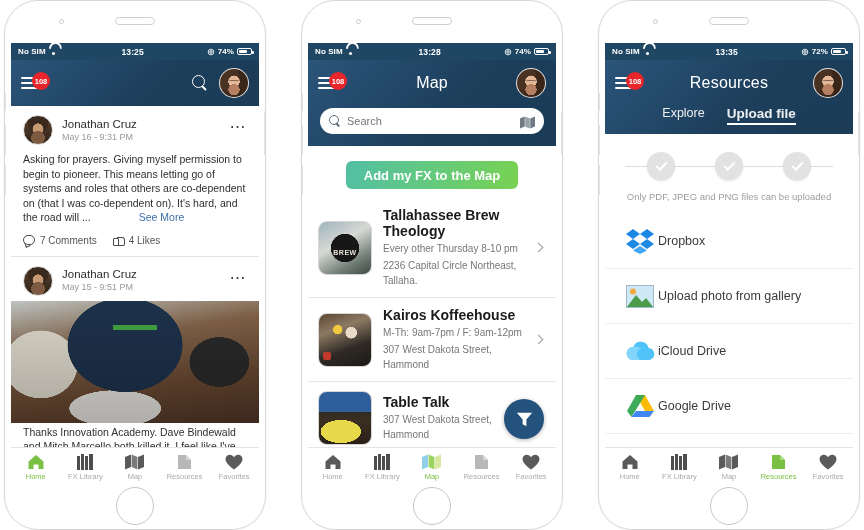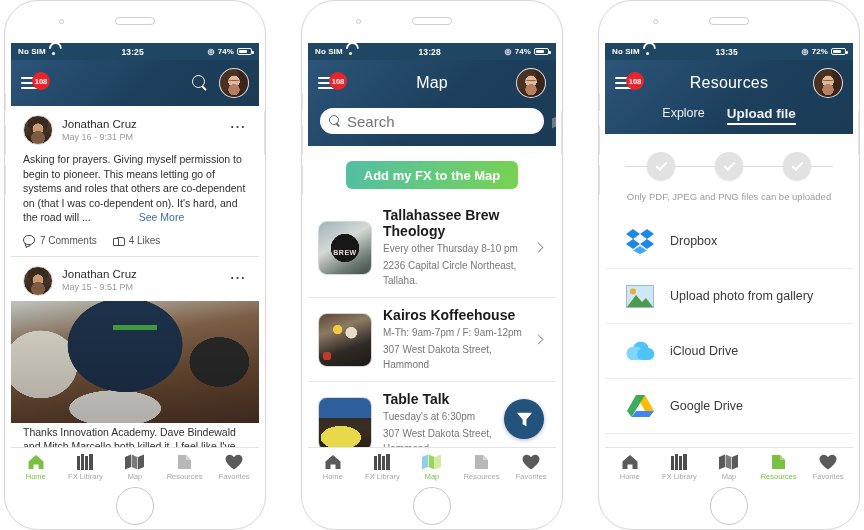--- a/index.html
+++ b/index.html
@@ -237,21 +237,21 @@
     content:""; position:absolute; left:0; top:0;
     width:8px;height:8px;border:1.5px solid #5c6b74;border-radius:50%;
   }
   .sf-ico::after{
     content:""; position:absolute; left:7.2px; top:7.2px;
     width:4.5px;height:1.5px;background:#5c6b74;transform:rotate(45deg);
     transform-origin:left center;border-radius:2px;
   }
   .sf-input {
     flex:1; border:0; outline:0;
-    font-size: 15px; color: #8c949b;
+    font-size: 11px; color: #8c949b;
     font-family: "Liberation Sans", sans-serif;
     background: transparent;
   }
   .sf-map-ico { width: 15px; height: 13px; flex:0 0 auto; }
 
   
   .content {
     position: absolute;
     left: 0; right: 0; bottom: 38px;
     top: 0;
@@ -428,21 +428,21 @@
     position: relative; z-index:1;
     box-shadow: 0 1px 2px rgba(0,0,0,.12);
   }
   .tick { width: 11px; height: 6px; border-left:2px solid #fff; border-bottom:2px solid #fff;
           transform: rotate(-45deg); margin-top:-2px; }
   .hint {
     text-align:center; font-size: 9.5px; color: #9c9c9c;
     padding: 2px 0 12px; background:#fff;
   }
   .uprow {
-    display: flex; align-items: center; gap: 15px;
+    display: flex; align-items: center; gap: 3px;
     padding: 12px 20px;
     border-bottom: 1px solid #ededed;
     background:#fff;
   }
   .upicon { width: 30px; height: 30px; flex: 0 0 auto; display:flex;align-items:center;justify-content:center;}
   .uplabel { font-size: 12.5px; color: #3a3a3a; }
 
   
   .tabbar {
     position: absolute;
@@ -684,21 +684,20 @@
                 <div class="msub">M-Th: 9am-7pm / F: 9am-12pm</div>
                 <div class="msub">307 West Dakota Street, Hammond</div>
               </div>
               <div class="chev"></div>
             </div>
 
             <div class="maprow">
               <div class="mapthumb t-table"></div>
               <div class="mapinfo">
                 <div class="mtitle">Table Talk</div>
-                <div class="msub">Tuesday's at 6:30pm</div>
                 <div class="msub">307 West Dakota Street, Hammond</div>
               </div>
               <div class="chev"></div>
             </div>
 
           </div>
         </div>
       </div>
 
       <div class="fab">

